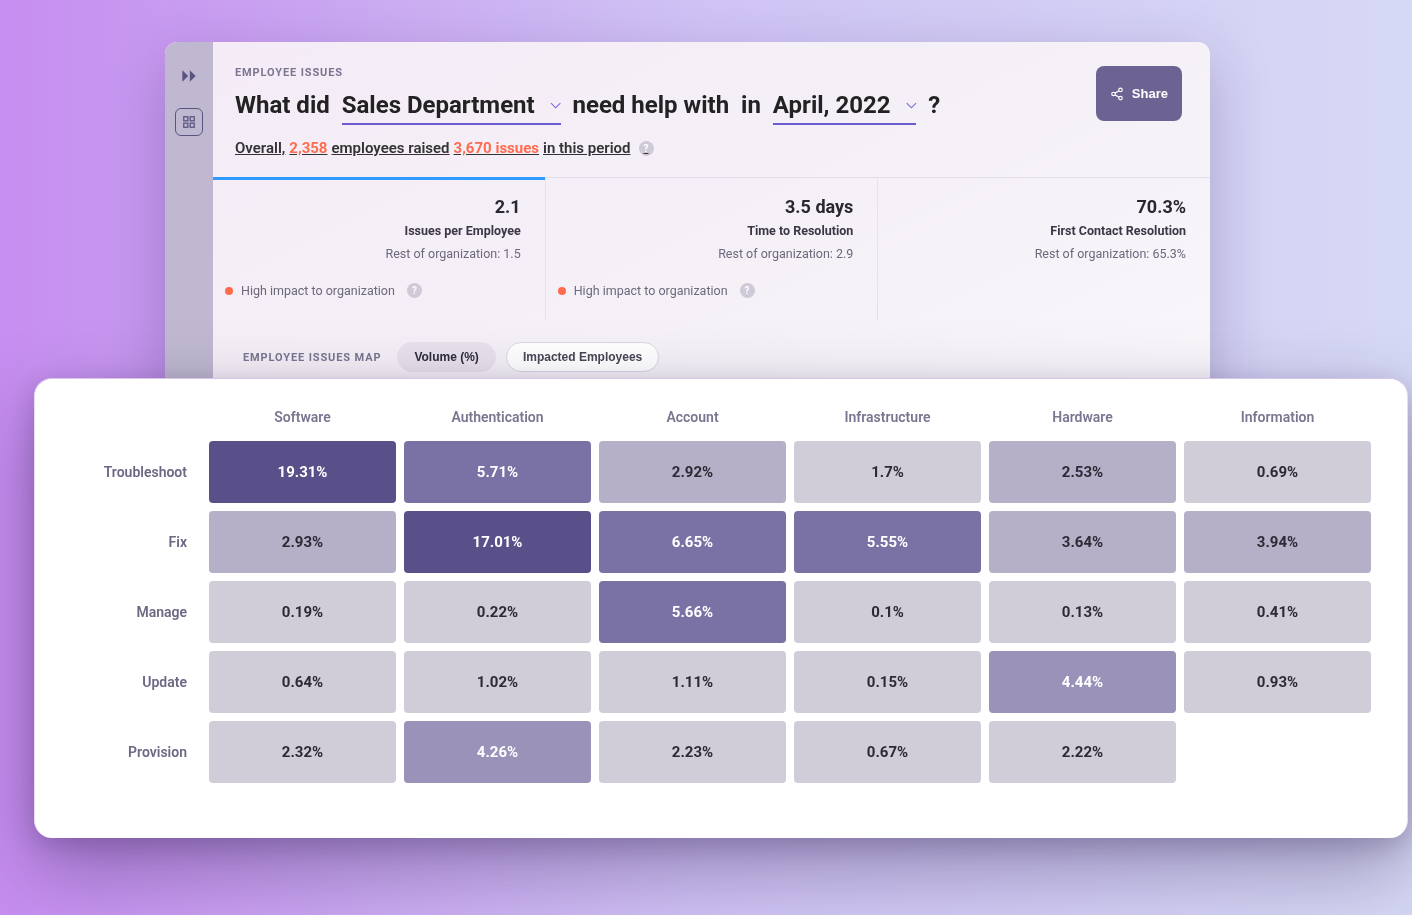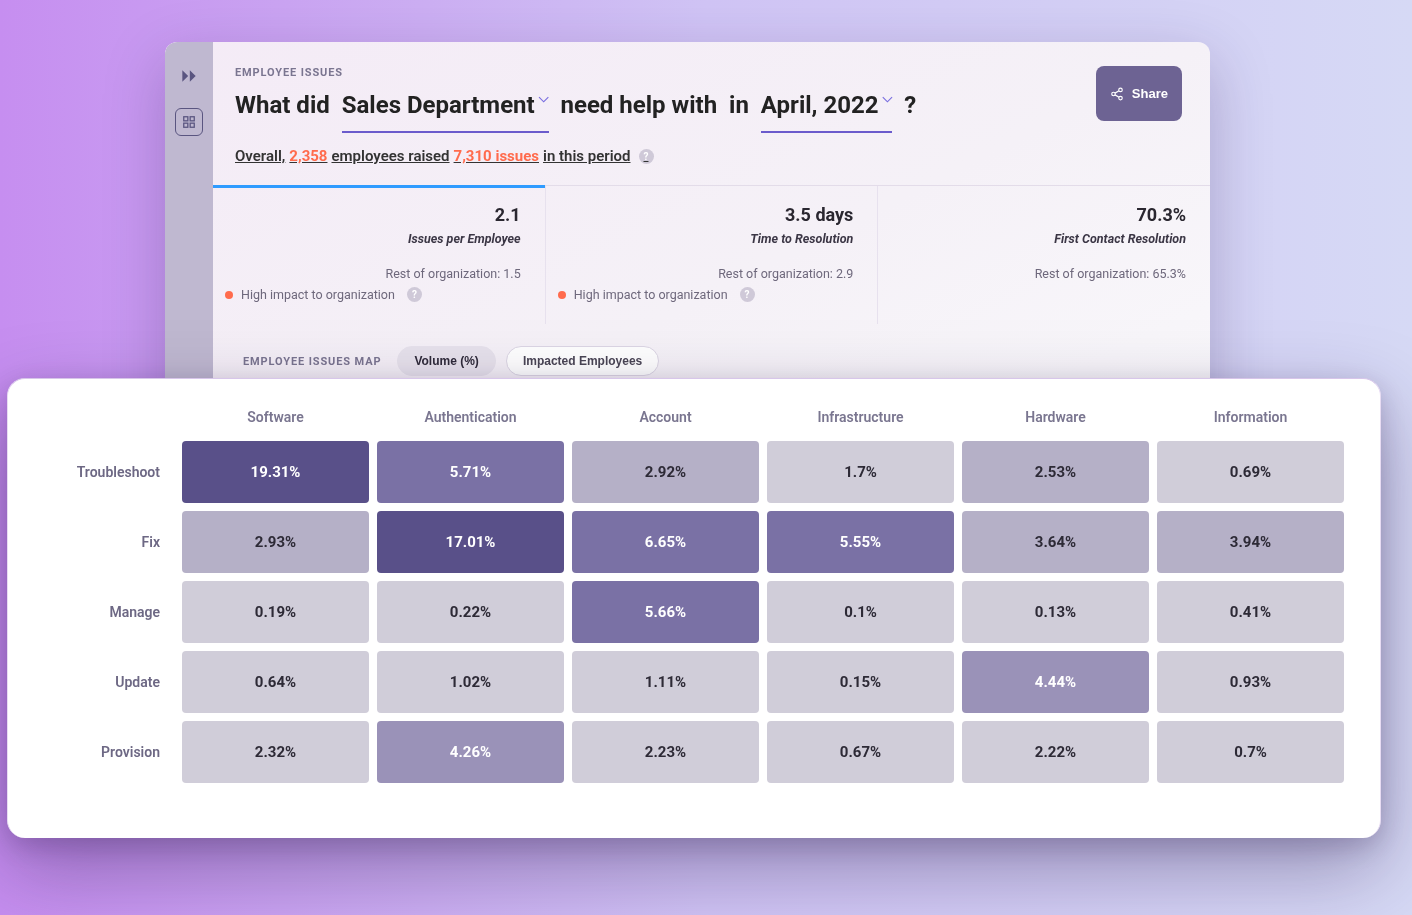--- a/index.html
+++ b/index.html
@@ -74,25 +74,25 @@
     color:#222;
     display:flex;
     align-items:baseline;
     flex-wrap:wrap;
     gap:6px;
     margin-bottom:14px;
   }
   .title-part { white-space:pre; }
   .title-dd {
     display:inline-flex;
-    align-items:flex-start;
+    align-items:center;
     border-bottom:2px solid #6b5bcc;
-    padding-bottom:12px;
+    padding-bottom:4px;
     cursor:pointer;
-    gap:4px;
+    gap:16px;
   }
   .title-dd .chev {
     font-size:13px;
     color:#7a6fe0;
     position:relative;
     top:-1px;
   }
   .summary-line {
     font-size:15px;
     font-weight:600;
@@ -153,27 +153,26 @@
   .metric-value {
     font-size:18px;
     font-weight:700;
     color:#2a2730;
     margin-bottom:6px;
   }
   .metric-label {
     font-size:12.5px;
     font-weight:700;
     color:#3b3645;
-    margin-bottom:20px;
-    font-style:italic;
+    margin-bottom:8px;
   }
   .metric-sub {
     font-size:12.5px;
     color:#6e687c;
-    margin-bottom:6px;
+    margin-bottom:22px;
   }
   .metric-impact {
     font-size:12.5px;
     color:#6e687c;
     display:flex;
     align-items:center;
     gap:8px;
   }
   .dot {
     width:8px; height:8px;
@@ -211,21 +210,21 @@
   .seg-btn.active {
     background:#e7e2ec;
     border-color:#e7e2ec;
     color:#2f2b3a;
   }
 
   
   .heatmap-panel {
     position:absolute;
     top:378px;
-    left:7px;
+    left:34px;
     width:1374px;
     height:460px;
     background:#fff;
     border-top:1px solid #d7c6ea;
     border-left:1px solid #e8dcf3;
     border-right:1px solid #e8dcf3;
     border-radius:18px;
     box-shadow: 0 30px 80px rgba(30,10,60,0.35), 0 8px 24px rgba(30,10,60,0.18);
     padding:22px 36px 28px 36px;
   }
@@ -305,21 +304,21 @@
           <span class="title-dd">
             <span>April, 2022</span>
             <span class="chev">⌵</span>
           </span>
           <span class="title-part"> ?</span>
         </div>
         <div class="summary-line">
           <span>Overall, </span>
           <span class="hl">2,358</span>
           <span> employees raised </span>
-          <span class="hl">7,310 issues</span>
+          <span class="hl">3,670 issues</span>
           <span> in this period</span>
           <span class="help-icon">?</span>
         </div>
       </div>
       <button class="share-btn">
         <svg width="14" height="14" viewBox="0 0 24 24" fill="none" stroke="#fff" stroke-width="2">
             <circle cx="18" cy="5" r="3"></circle>
             <circle cx="6" cy="12" r="3"></circle>
             <circle cx="18" cy="19" r="3"></circle>
             <line x1="8.6" y1="10.5" x2="15.4" y2="6.5"></line>
@@ -403,15 +402,14 @@
       <div class="hm-cell level-0">1.11%</div>
       <div class="hm-cell level-0">0.15%</div>
       <div class="hm-cell level-2">4.44%</div>
       <div class="hm-cell level-0">0.93%</div>
       <div class="row-header">Provision</div>
       <div class="hm-cell level-0">2.32%</div>
       <div class="hm-cell level-2">4.26%</div>
       <div class="hm-cell level-0">2.23%</div>
       <div class="hm-cell level-0">0.67%</div>
       <div class="hm-cell level-0">2.22%</div>
-      <div class="hm-cell level-0">0.7%</div>
     </div>
 </div>
 
 </body></html>

